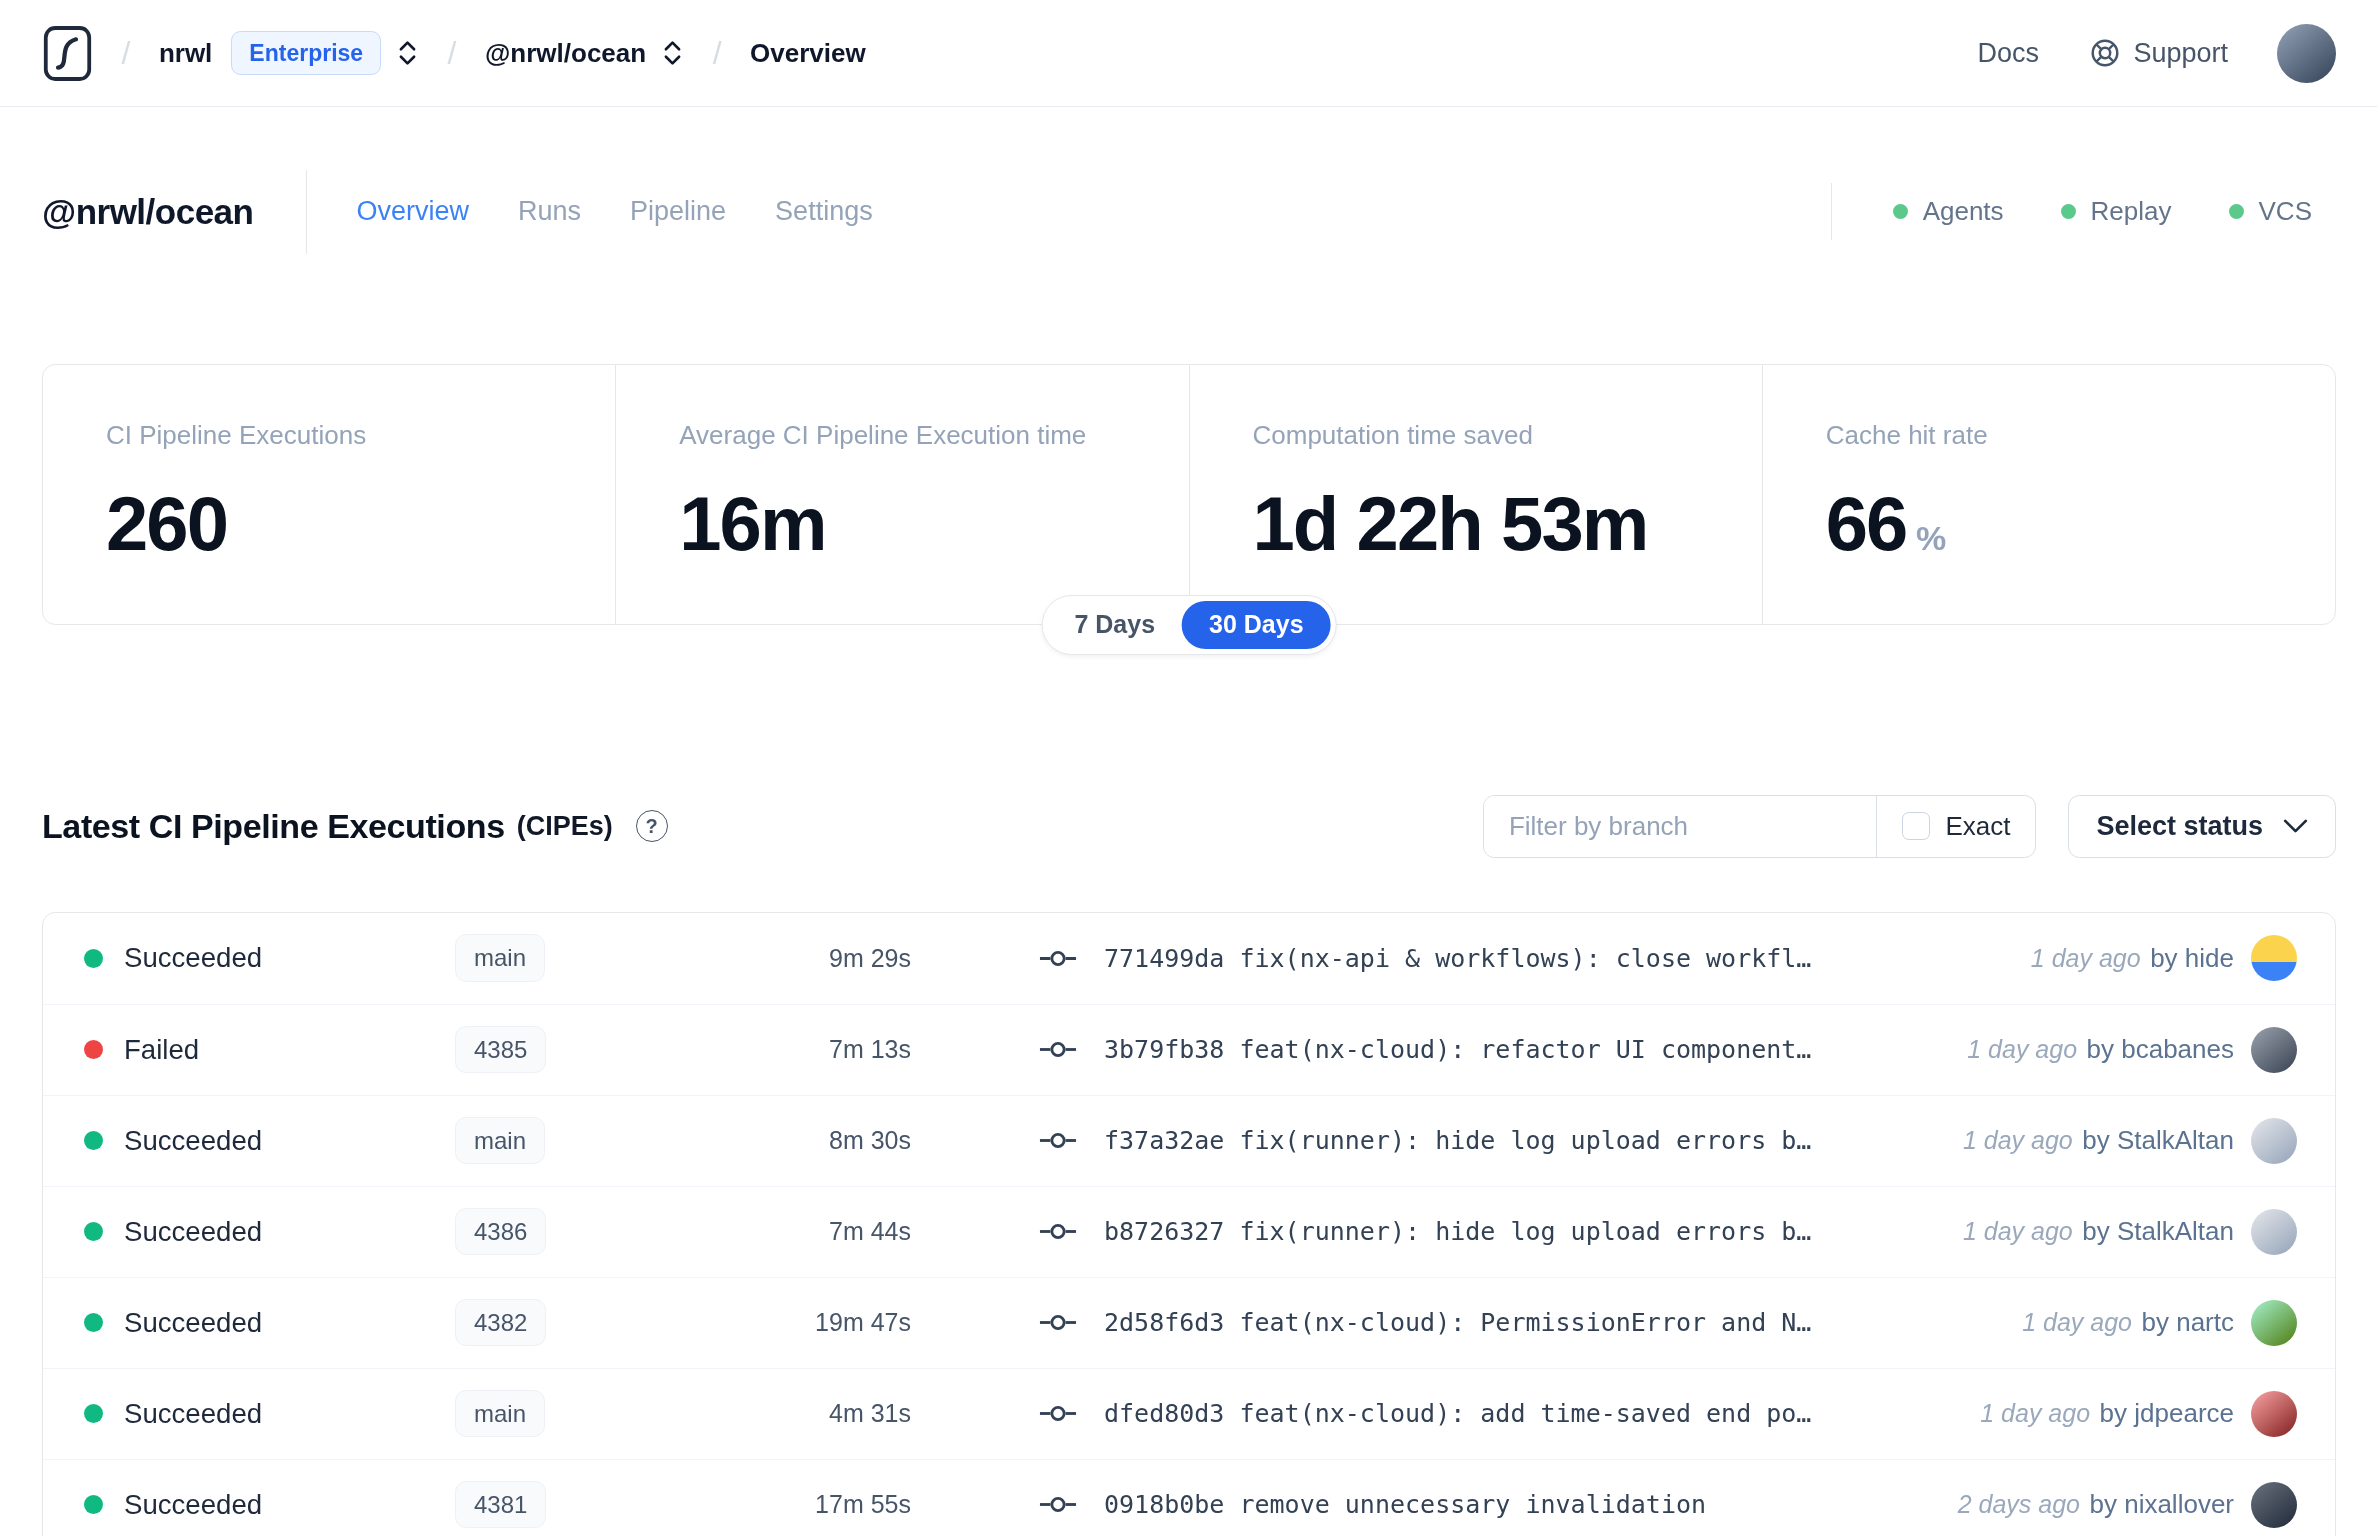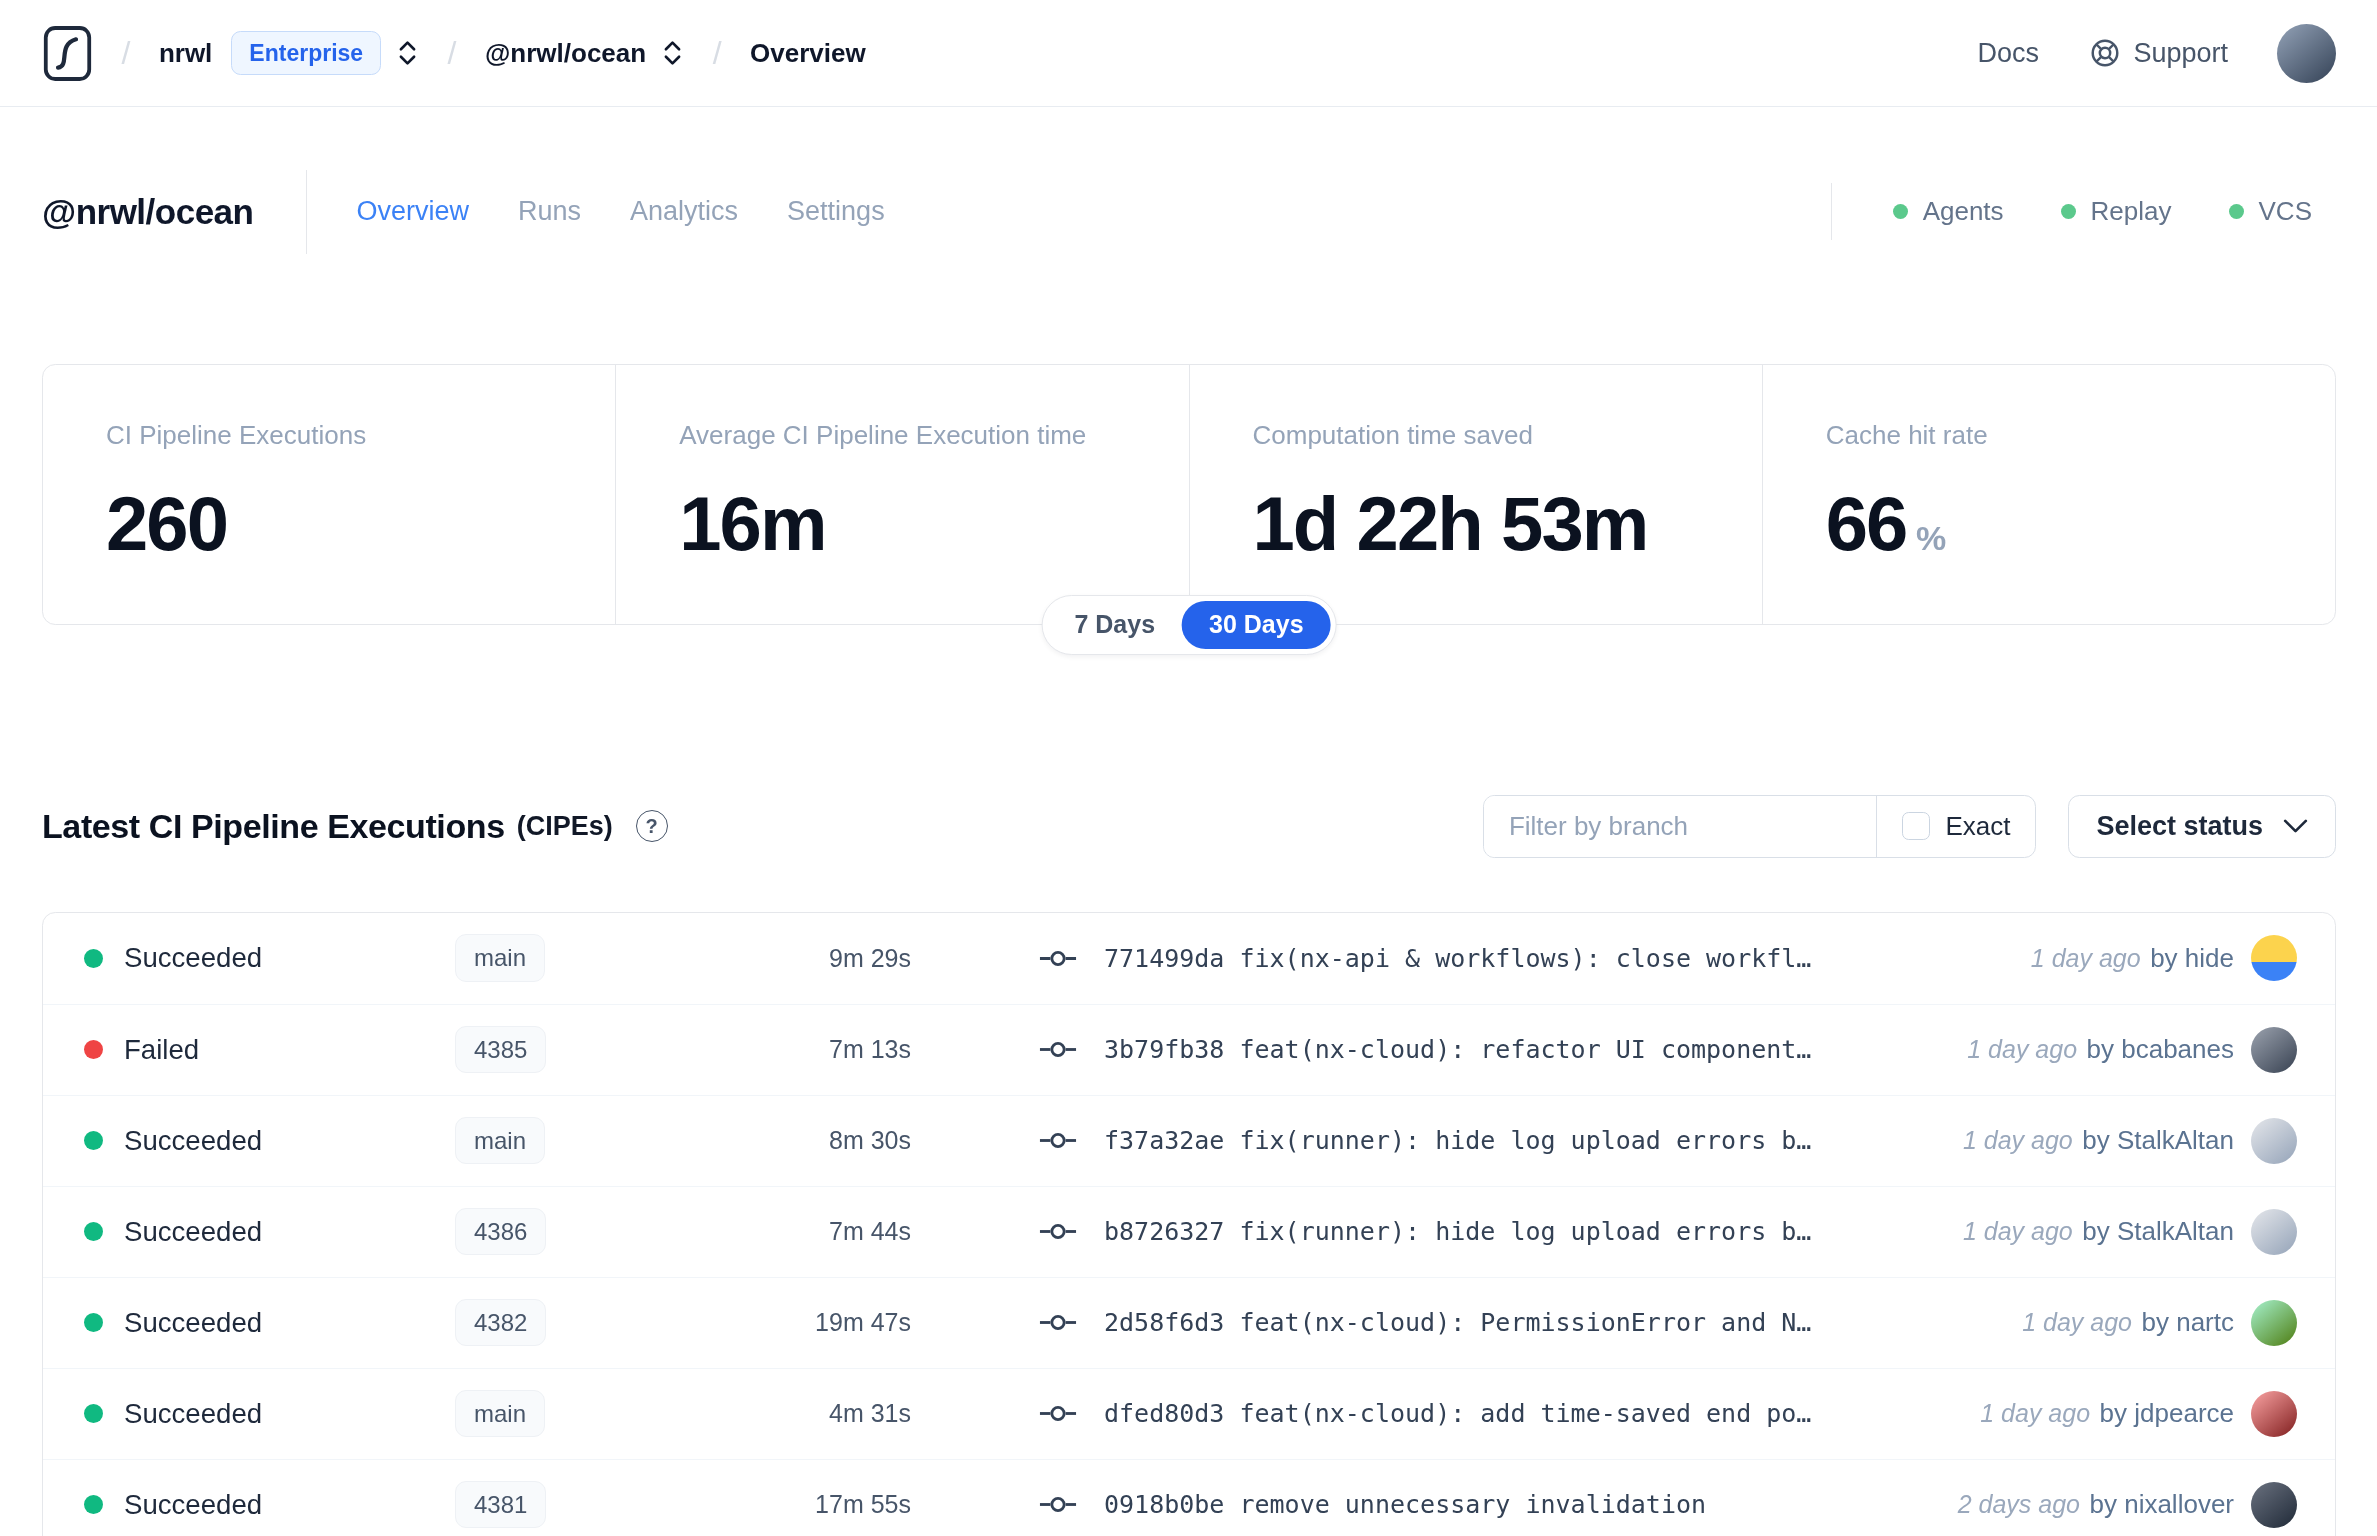--- a/index.html
+++ b/index.html
@@ -145,21 +145,21 @@
     <span class="avatar-top"></span>
   </div>
 </div>
 
 <div class="pagehead">
   <span class="ws-title">@nrwl/ocean</span>
   <span class="vdiv"></span>
   <div class="tabs">
     <span class="tab active">Overview</span>
     <span class="tab">Runs</span>
-    <span class="tab">Analytics</span>
+    <span class="tab">Pipeline</span>
     <span class="tab">Settings</span>
   </div>
   <div class="head-right">
     <span class="vdiv2"></span>
     <span class="integration">
       <span class="int-dot" style="background: rgb(91, 201, 140);"></span>
       <span class="int-label">Agents</span>
     </span>
     <span class="integration">
       <span class="int-dot" style="background: rgb(91, 201, 140);"></span>

